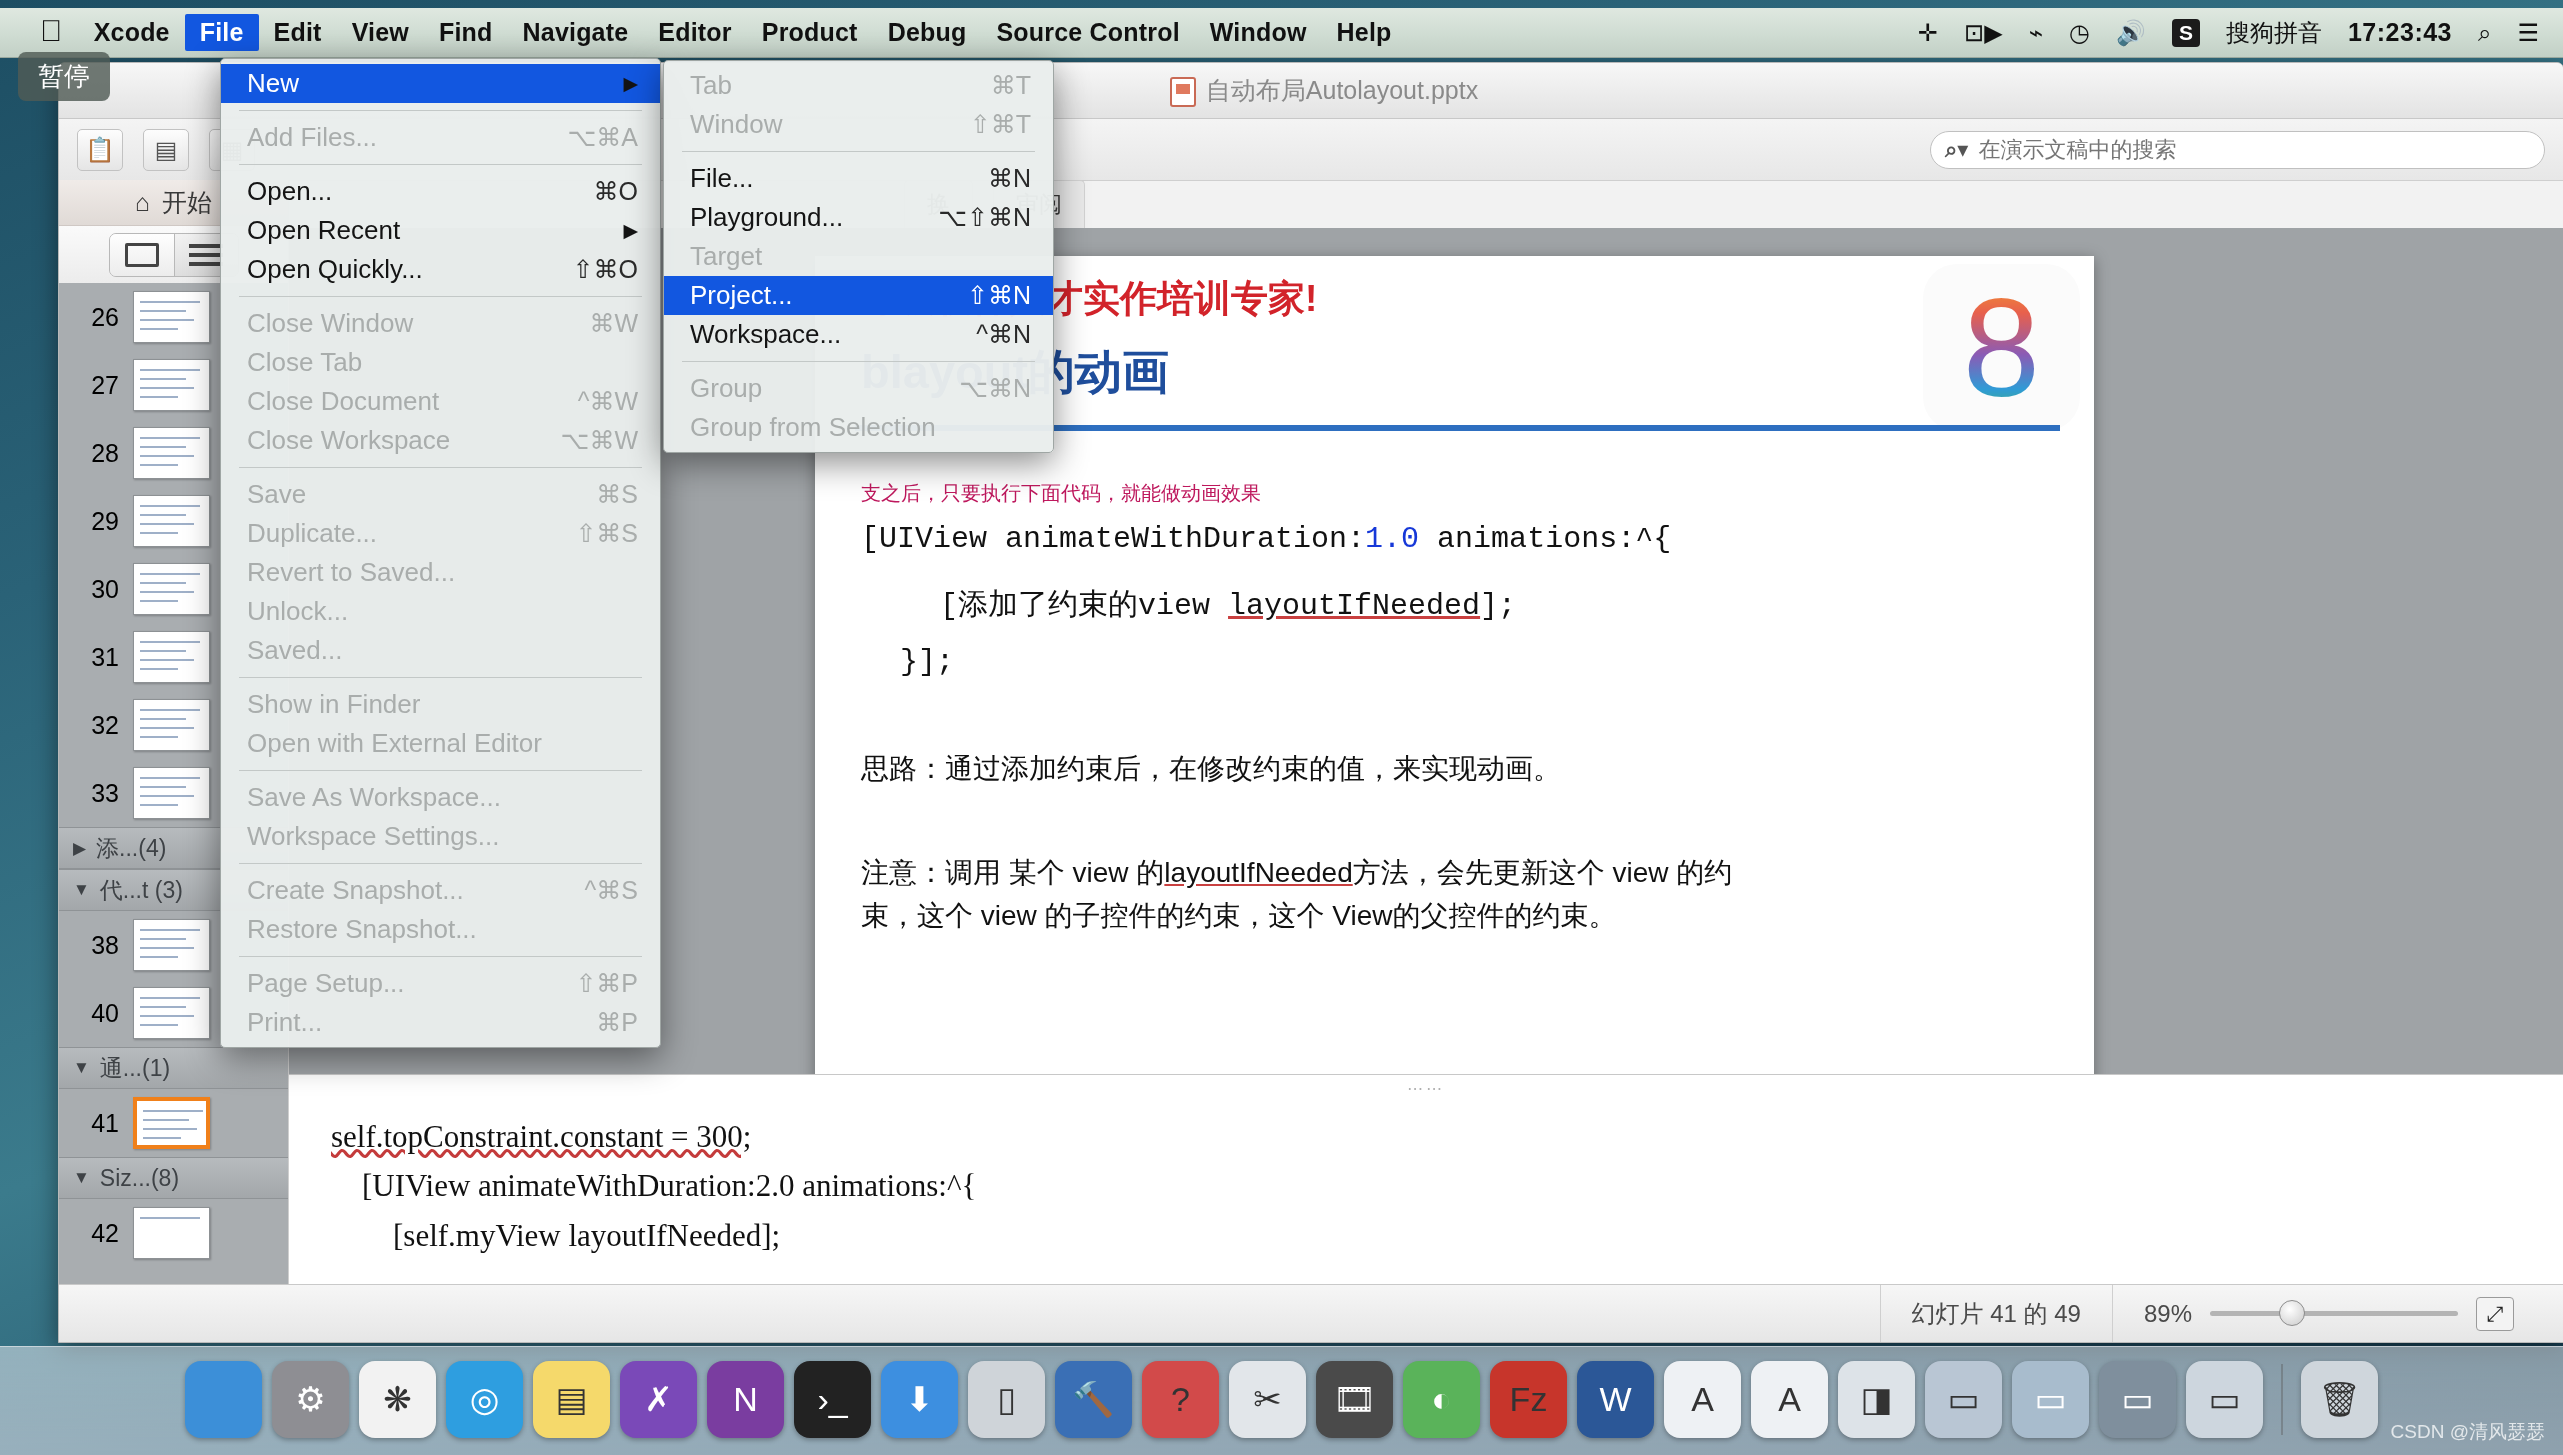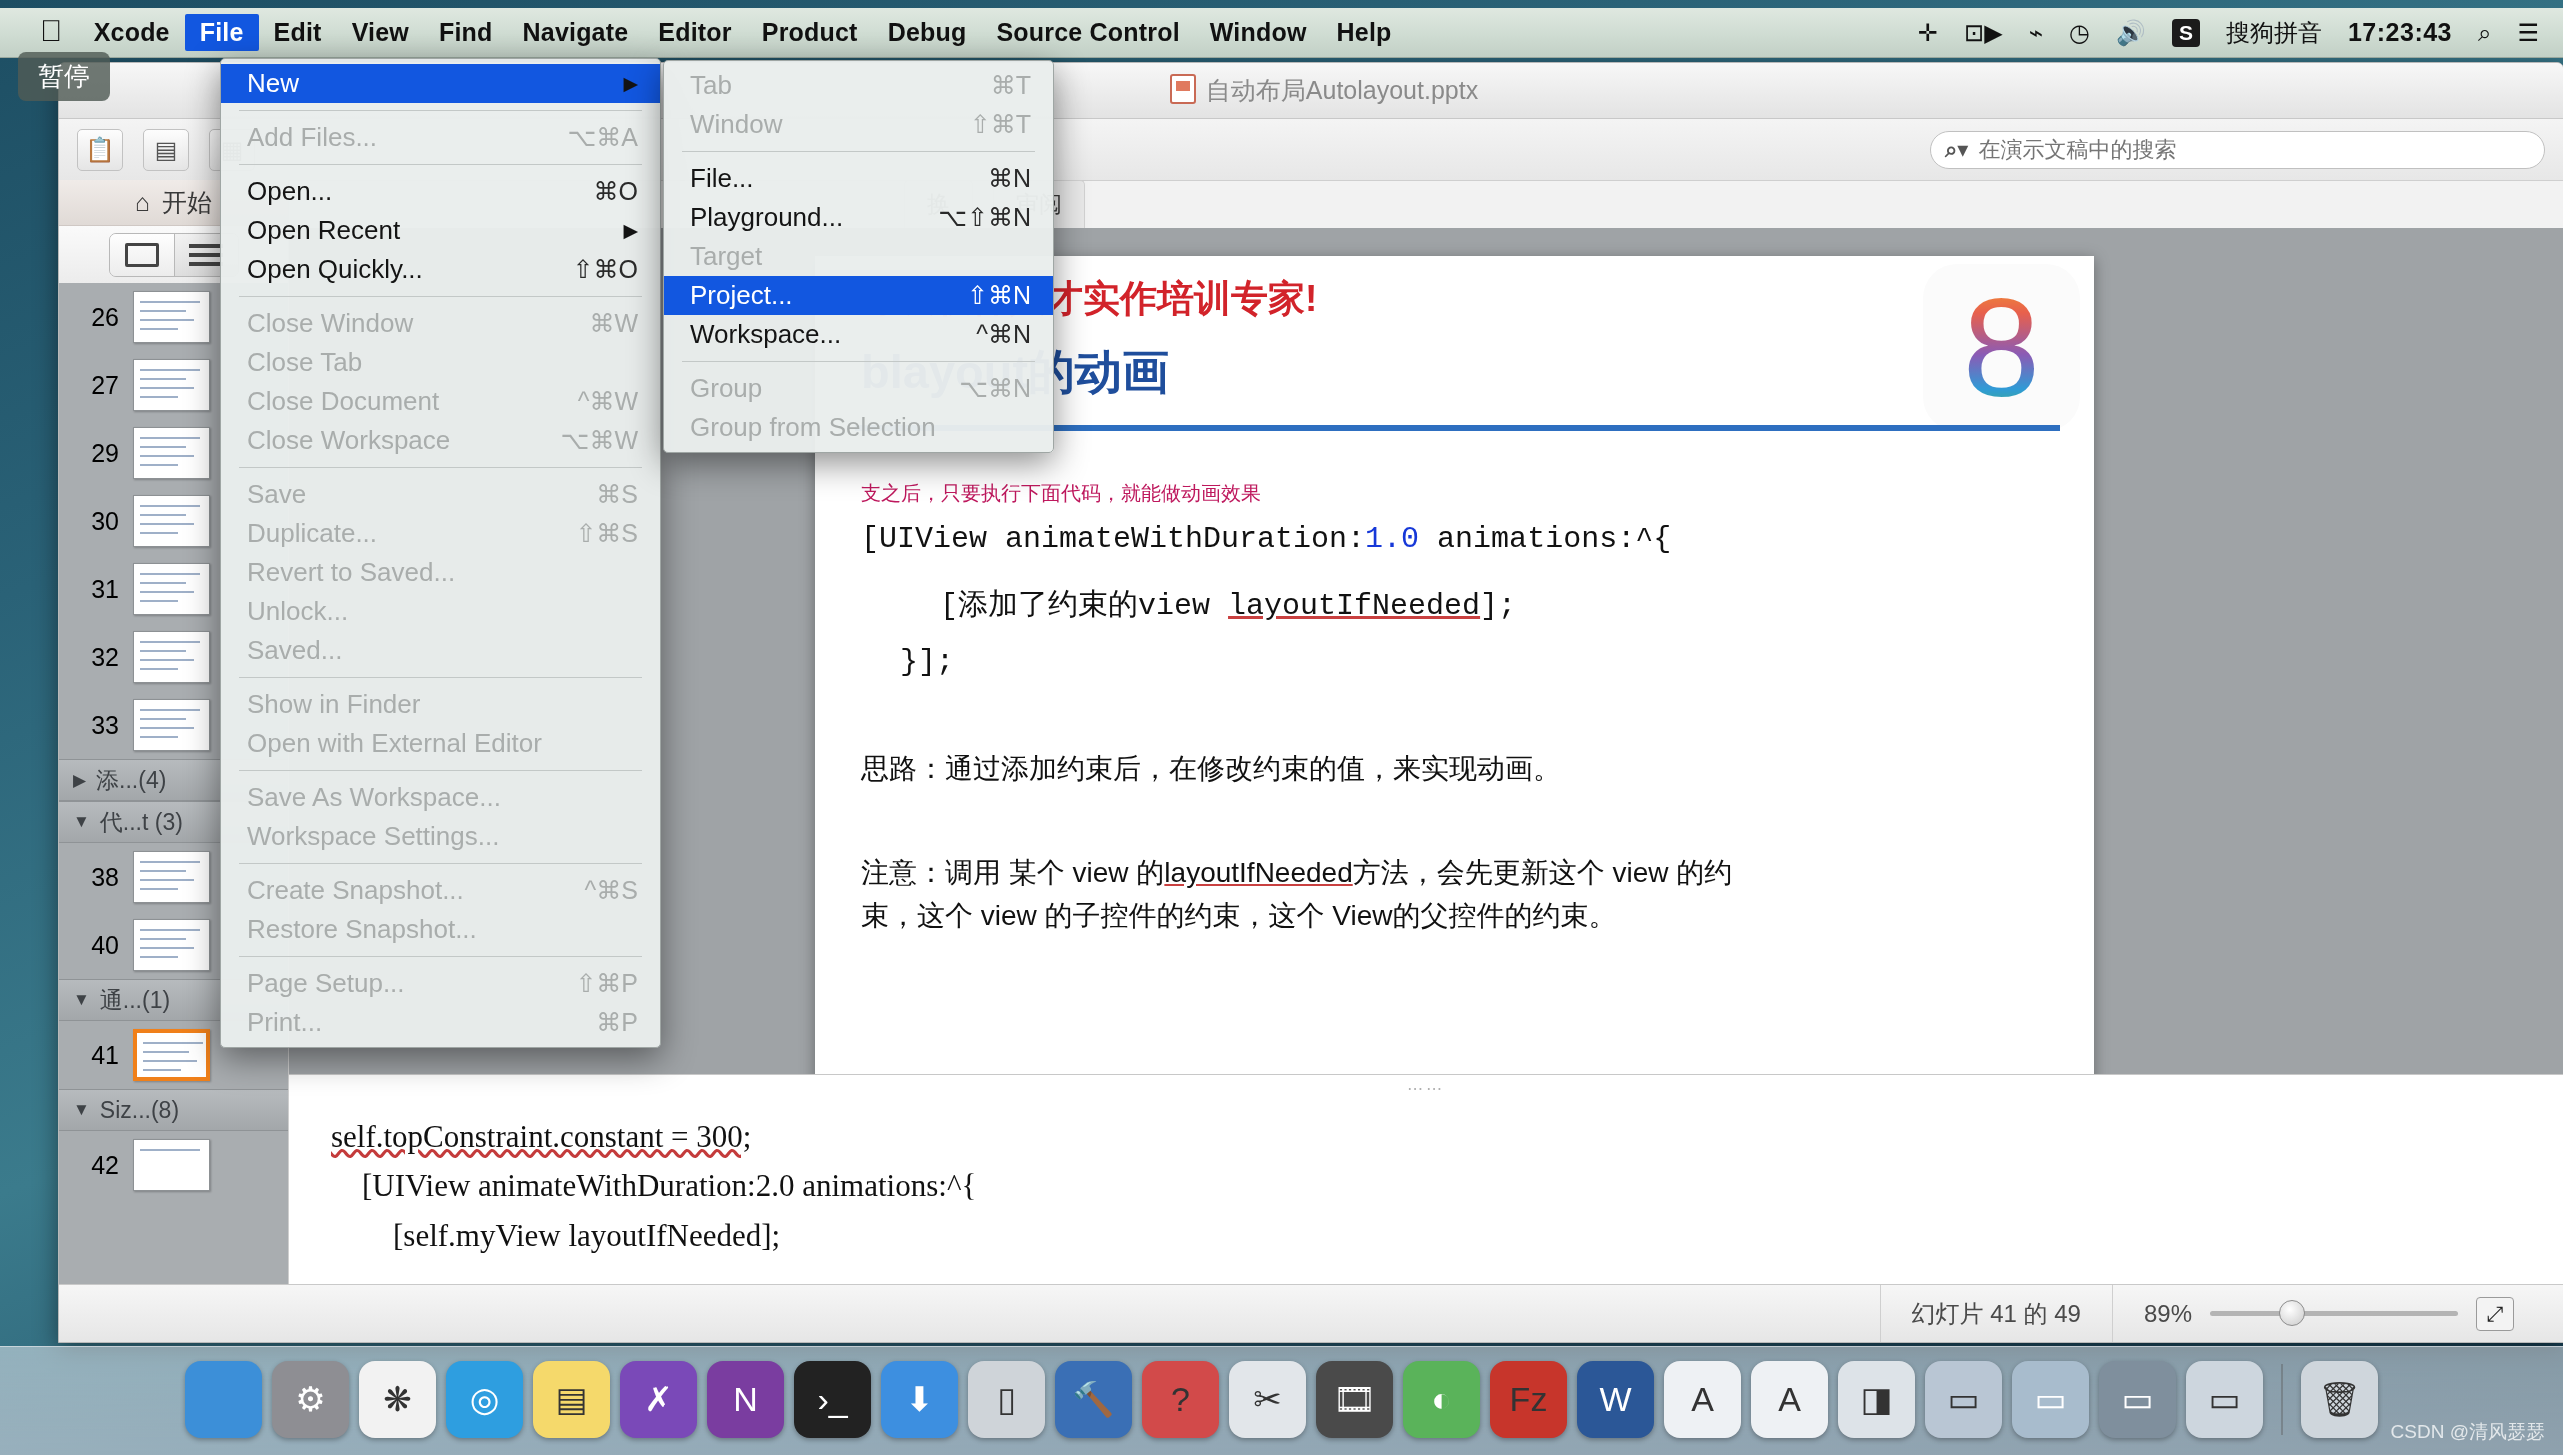--- a/index.html
+++ b/index.html
@@ -33,21 +33,21 @@
     background:rgba(80,92,86,.82); color:#fff; border-radius:8px;
     padding:7px 20px; font-size:26px; }
 
   
   #ppt{ position:absolute; left:58px; top:62px; width:2506px; height:1281px;
     background:#f2f2f2; border:1px solid #b9b9b9; border-radius:7px 7px 0 0;
     box-shadow:0 6px 24px rgba(0,0,0,.45); overflow:hidden; z-index:20; }
   #ppt-title{ height:56px; background:linear-gradient(180deg,#f7f7f7,#e3e3e3);
     border-bottom:1px solid #c8c8c8; display:flex; align-items:center;
     justify-content:center; position:relative; }
-  #ppt-title .t{ font-size:25px; color:#8a8a8a; display:flex; align-items:flex-start; gap:10px;padding-left:26px; }
+  #ppt-title .t{ font-size:25px; color:#8a8a8a; display:flex; align-items:flex-end; gap:10px;padding-left:26px; }
   .ppt-doc-icon{ width:26px; height:30px; background:#fff;
     border:2px solid #c96a55; border-radius:3px; position:relative; }
   .ppt-doc-icon:after{ content:""; position:absolute; left:4px; top:5px;
     width:14px; height:10px; background:#e07a5f; }
 
   
   #ppt-toolbar{ height:62px; background:linear-gradient(180deg,#f4f4f4,#e7e7e7);
     border-bottom:1px solid #cfcfcf; display:flex; align-items:center;
     padding:0 18px; gap:20px; position:relative; }
   .tb-btn{ width:46px; height:42px; background:linear-gradient(180deg,#fdfdfd,#e5e5e5);
@@ -267,20 +267,29 @@
             <div class="th-num">26</div>
             <div class="th-img">
               <i class="ln" style="top:9px;width:60px"></i>
               <i class="ln" style="top:18px;width:46px"></i>
               <i class="ln" style="top:27px;width:54px"></i>
               <i class="ln" style="top:36px;width:38px"></i>
             </div>
           </div>
           <div class="th-row">
             <div class="th-num">27</div>
+            <div class="th-img">
+              <i class="ln" style="top:9px;width:60px"></i>
+              <i class="ln" style="top:18px;width:46px"></i>
+              <i class="ln" style="top:27px;width:54px"></i>
+              <i class="ln" style="top:36px;width:38px"></i>
+            </div>
+          </div>
+          <div class="th-row">
+            <div class="th-num">28</div>
             <div class="th-img">
               <i class="ln" style="top:9px;width:60px"></i>
               <i class="ln" style="top:18px;width:46px"></i>
               <i class="ln" style="top:27px;width:54px"></i>
               <i class="ln" style="top:36px;width:38px"></i>
             </div>
           </div>
           <div class="th-row">
             <div class="th-num">29</div>
             <div class="th-img">

